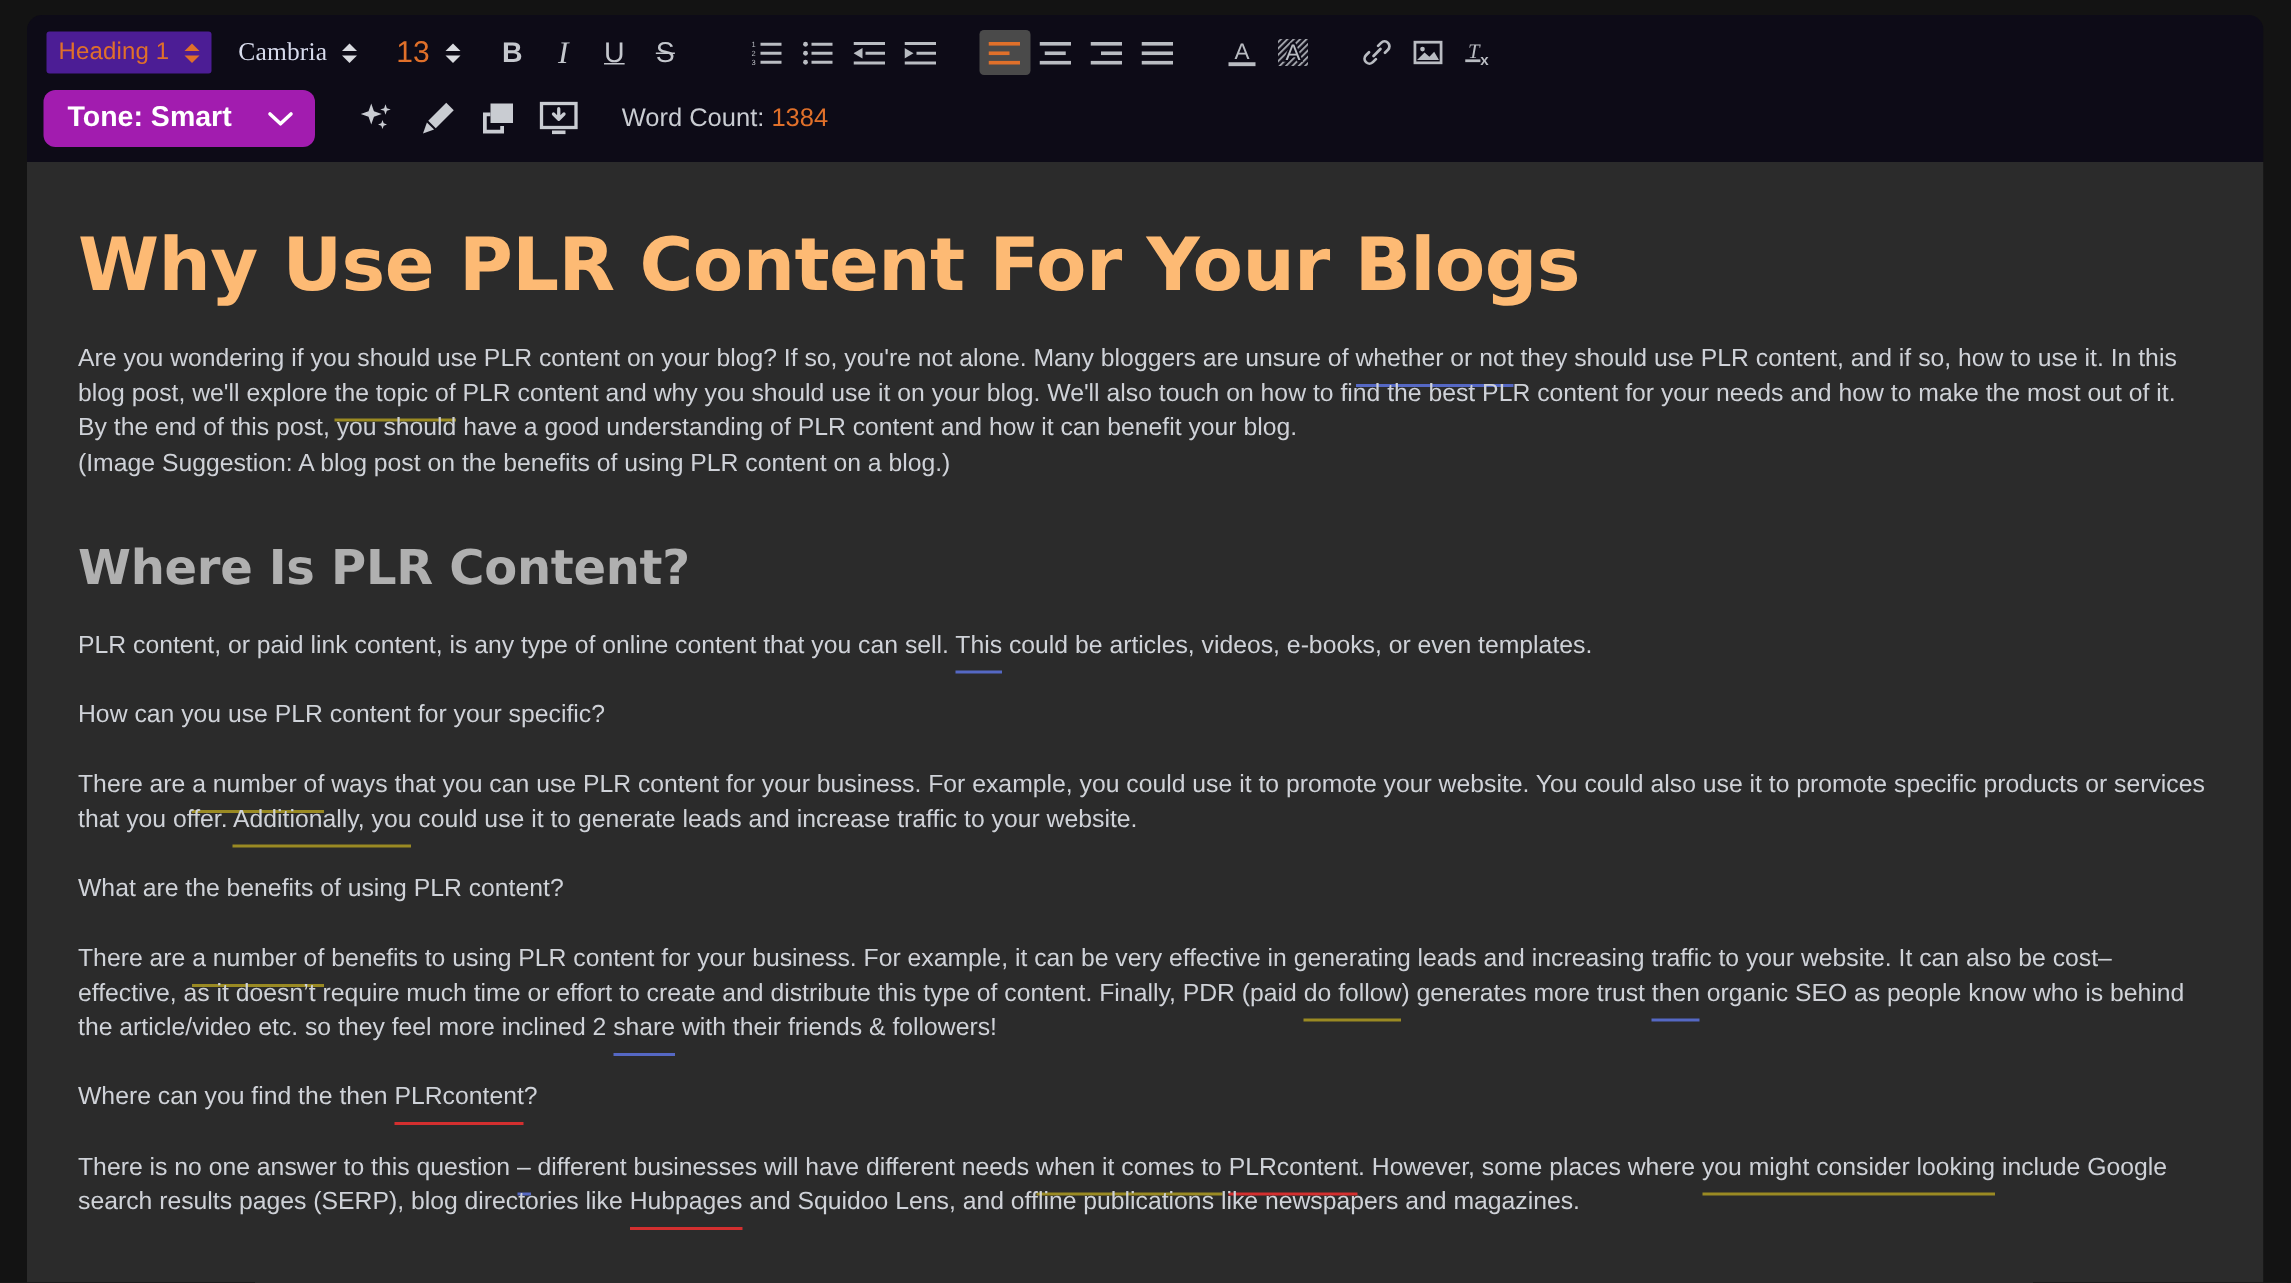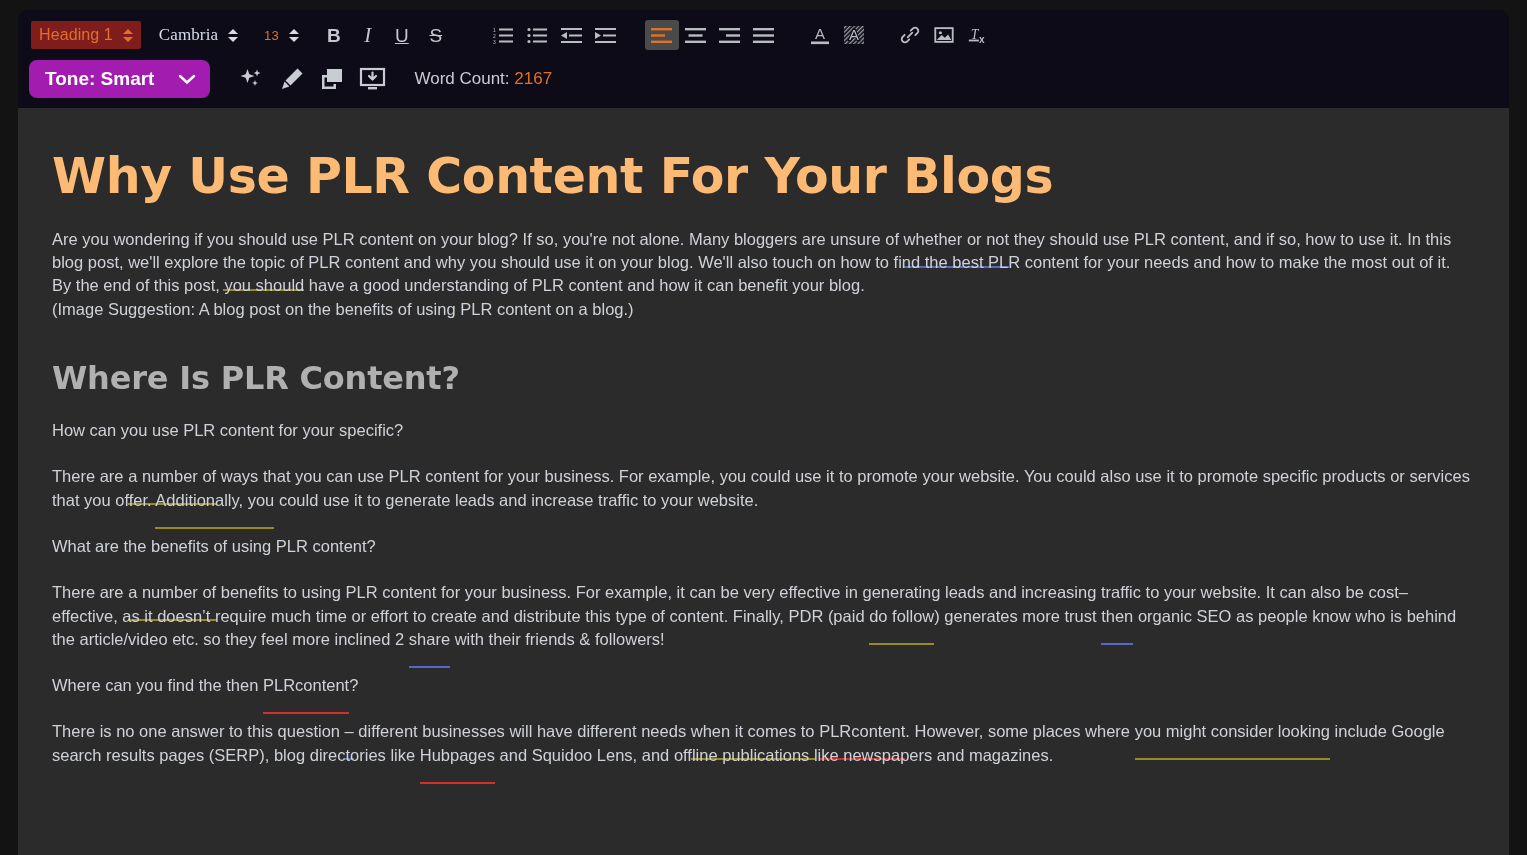--- a/index.html
+++ b/index.html
@@ -44,31 +44,31 @@
     display: flex;
     align-items: center;
     gap: 10px;
     height: 28px;
     padding: 0 8px;
     border-radius: 2px;
     cursor: pointer;
     user-select: none;
   }
   .select-box.style-select {
-    background: #7f1d1d;
+    background: #4c1d95;
     margin-left: 4px;
   }
   .select-label { font-size: 16px; letter-spacing: .1px; white-space: nowrap; }
   .style-select .select-label { color: #e0702a; }
   .font-select .select-label {
     color: #d8dced;
     font-family: "Liberation Serif", serif;
     font-size: 17px;
   }
-  .size-select .select-label { color: #e0702a; font-size: 13px; }
+  .size-select .select-label { color: #e0702a; font-size: 20px; }
 
   .stepper {
     display: flex;
     flex-direction: column;
     gap: 3px;
     line-height: 0;
   }
   .stepper i {
     display: block;
     width: 0; height: 0;
@@ -170,21 +170,21 @@
     font-size: 16.5px;
     line-height: 23.3px;
     color: #cfd2d8;
     margin-bottom: 23px;
   }
   p.para.tight { margin-bottom: 0; }
 
   
   .sug {
     border-bottom: 2px solid transparent;
-    padding-bottom: 18px;
+    padding-bottom: 8px;
   }
   .sug-gold { border-bottom-color: #9a8a23; }
   .sug-blue { border-bottom-color: #5568c4; }
   .sug-red  { border-bottom-color: #d32f2f; }
 </style>
 </head>
 <body>
 
 <div id="app">
 
@@ -412,35 +412,36 @@
 
       <div class="ai-btn">
         <svg width="27" height="26" viewBox="0 0 27 26">
           <rect x="2" y="3" width="23" height="16" fill="none" stroke="currentColor" stroke-width="2.2"></rect>
           <path d="M13.5 6.5 V12.5 M10 10 L13.5 13.5 L17 10" stroke="currentColor" stroke-width="2.2" fill="none" stroke-linecap="round" stroke-linejoin="round"></path>
           <rect x="9" y="21" width="9" height="2.4" fill="currentColor"></rect>
         </svg>
       </div>
 
       <div class="wordcount">
-        <span>Word Count: </span><span class="num">2167</span>
+        <span>Word Count: </span><span class="num">1384</span>
       </div>
     </div>
   </div>
 
   <div class="doc">
 
     <h1 class="doc-title">Why Use PLR Content For Your Blogs</h1>
 
     <p class="para tight"><span>Are you wondering if you should use PLR content on your blog? If so, you're not alone. Many bloggers are unsure of </span><span class="sug sug-blue">whether or not</span><span> they should use PLR content, and if so, how to use it. In this blog post, we'll explore </span><span class="sug sug-gold">the topic of</span><span> PLR content and why you should use it on your blog. We'll also touch on how to find the best PLR content for your needs and how to make the most out of it. By the end of this post, you should have a good understanding of PLR content and how it can benefit your blog.</span></p>
 
     <p class="para">(Image Suggestion: A blog post on the benefits of using PLR content on a blog.)</p>
 
     <h2 class="doc-h2">Where Is PLR Content?</h2>
 
+    <p class="para"><span>PLR content, or paid link content, is any type of online content that you can sell. </span><span class="sug sug-blue">This</span><span> could be articles, videos, e-books, or even templates.</span></p>
 
     <p class="para">How can you use PLR content for your specific?</p>
 
     <p class="para"><span>There are </span><span class="sug sug-gold">a number of</span><span> ways that you can use PLR content for your business. For example, you could use it to promote your website. You could also use it to promote specific products or services that you offer. </span><span class="sug sug-gold">Additionally, you</span><span> could use it to generate leads and increase traffic to your website.</span></p>
 
     <p class="para">What are the benefits of using PLR content?</p>
 
     <p class="para"><span>There are </span><span class="sug sug-gold">a number of</span><span> benefits to using PLR content for your business. For example, it can be very effective in generating leads and increasing traffic to your website. It can also be cost–effective, as it doesn’t require much time or effort to create and distribute this type of content. Finally, PDR (paid </span><span class="sug sug-gold">do follow</span><span>) generates more trust </span><span class="sug sug-blue">then</span><span> organic SEO as people know who is behind the article/video etc. so they feel more inclined 2 </span><span class="sug sug-blue">share</span><span> with their friends &amp; followers!</span></p>
 
     <p class="para"><span>Where can you find the then </span><span class="sug sug-red">PLRcontent</span><span>?</span></p>

